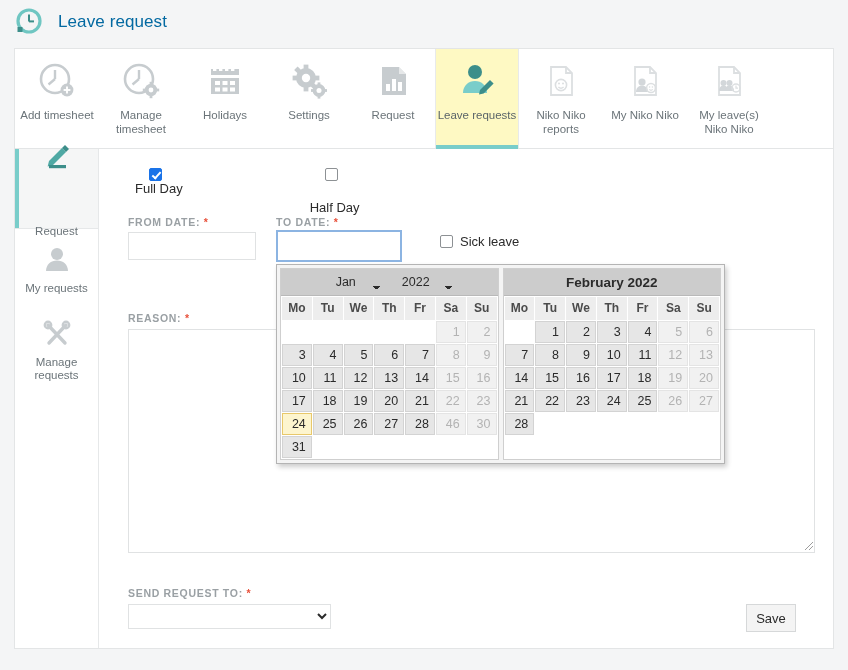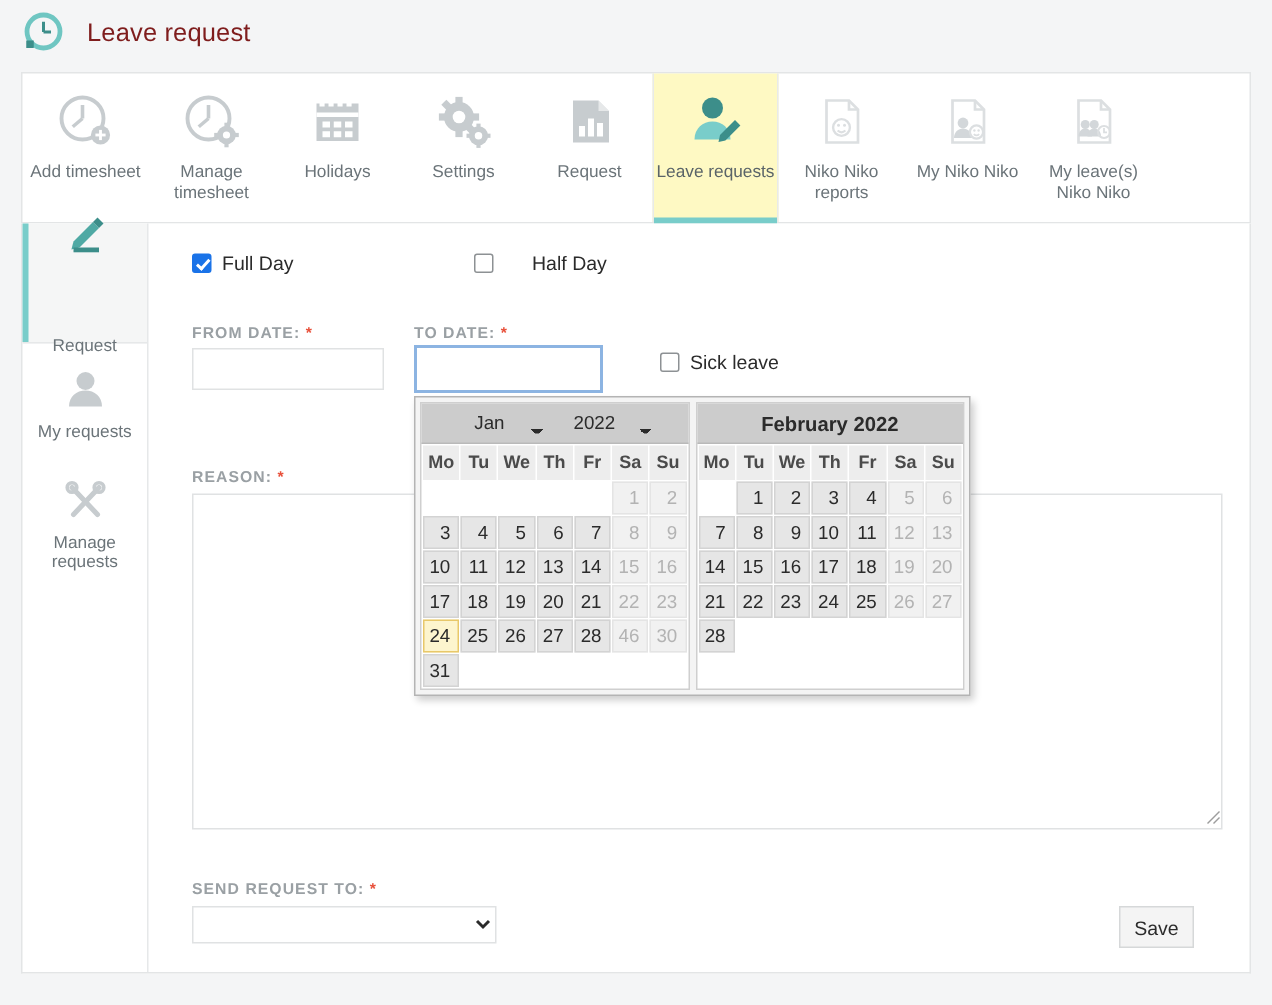--- a/index.html
+++ b/index.html
@@ -15,21 +15,21 @@
   #app-header {
     height: 44px;
     background: #f4f5f6;
     display: flex;
     align-items: center;
     padding-left: 14px;
   }
   #clock-icon { width: 30px; height: 30px; flex: 0 0 30px; }
   #page-title {
     font-size: 17px;
-    color: #7f1d1d;
+    color: #0369a1;
     margin-left: 14px;
     letter-spacing: .1px;
   }
 
   
   #toolbar {
     position: absolute;
     left: 14px; top: 48px;
     width: 820px; height: 101px;
     background: #ffffff;
@@ -127,21 +127,21 @@
     flex: 1 1 auto;
     position: relative;
   }
 
   .check-row {
     position: absolute;
     top: 19px; left: 29px;
     width: 420px;
     display: flex;
   }
-  .chk-group { display: flex; align-items: center; }
+  .chk-group { display: flex; align-items: center; flex-direction: column; }
   .chk-group.second { margin-left: 120px; gap: 19px; }
 
   .checkbox {
     width: 13px; height: 13px;
     border: 1px solid #8d9194;
     background: #ffffff;
     border-radius: 2px;
     display: inline-block;
     position: relative;
     flex: 0 0 13px;
@@ -244,21 +244,21 @@
     font-family: "Liberation Sans", sans-serif;
     font-size: 13px;
     color: #2b2b2b;
     cursor: pointer;
   }
 
   
   #datepicker {
     position: absolute;
     left: 276px; top: 264px;
-    width: 371px;
+    width: 449px;
     background: #f4f4f4;
     border: 1px solid #b4b4b4;
     padding: 3px;
     box-shadow: 2px 3px 5px rgba(0,0,0,.20);
     display: flex;
     gap: 4px;
     z-index: 40;
     font-family: "Liberation Sans", sans-serif;
   }
   .dp-group {

